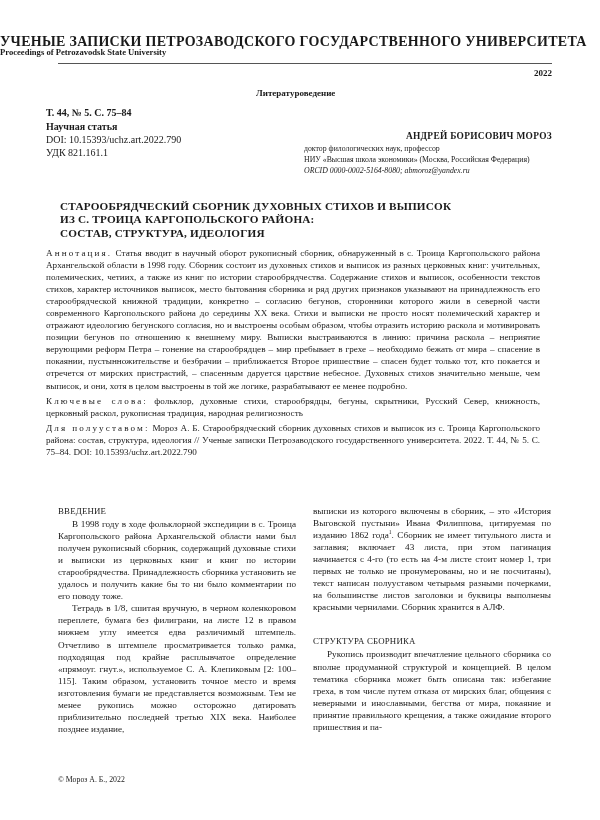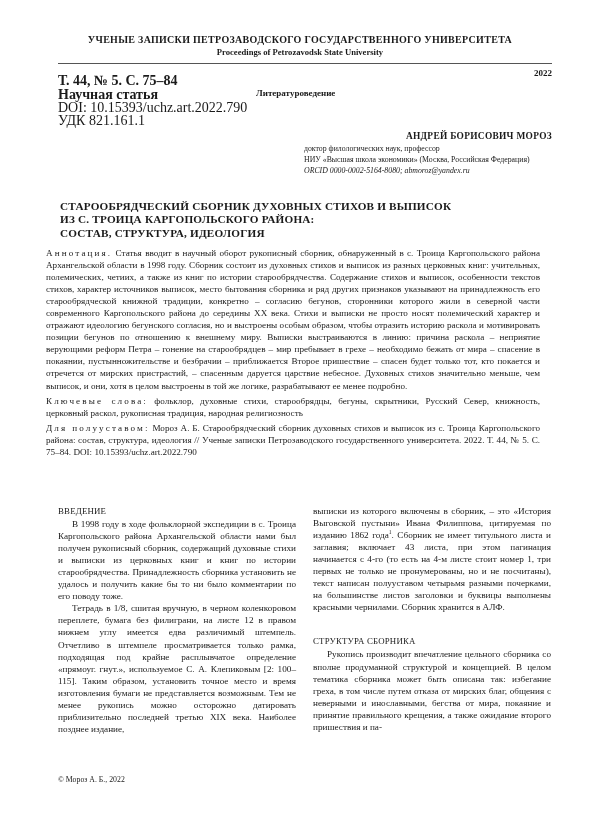--- a/index.html
+++ b/index.html
@@ -2,31 +2,31 @@
 <html><head>
   <meta charset="utf-8">
   <style>
     html, body { margin: 0; padding: 0; background: #ffffff; }
     body {
       width: 600px; height: 820px; position: relative; overflow: hidden;
       font-family: "Liberation Serif", serif; color: #1a1a1a;
     }
     .abs { position: absolute; }
     .journal-title {
-      left: 0; width: 600px; top: 34px; text-align: center;
-      font-weight: bold; font-size: 10px; letter-spacing: 0.3px;
+      left: 0; width: 600px; top: 34px; text-align: left;
+      font-weight: bold; font-size: 14px; letter-spacing: 0.3px;
     }
     .journal-subtitle {
-      left: 0; width: 600px; top: 47px; text-align: center;
+      left: 0; width: 600px; top: 47px; text-align: left;
       font-weight: bold; font-size: 8.6px;
     }
     .header-rule {
       left: 58px; width: 494px; top: 63px; height: 0; border-top: 1.2px solid #555;
     }
-    .meta { left: 58px; font-size: 14px; line-height: 13px; }
+    .meta { left: 46px; font-size: 10px; line-height: 13px; margin-top: 32px; }
     .vol { top: 74px; font-weight: bold; }
     .year { top: 68px; right: 48px; font-weight: bold; font-size: 9px; position: absolute; }
     .type { top: 88px; font-weight: bold; }
     .doi { top: 101px; }
     .udk { top: 114px; }
     .section { top: 88px; left: 256px; font-weight: bold; font-size: 9px; position: absolute; }
 
     .author-name {
       top: 131px; right: 48px; font-weight: bold; font-size: 9.4px; letter-spacing: 0.3px;
       position: absolute;

